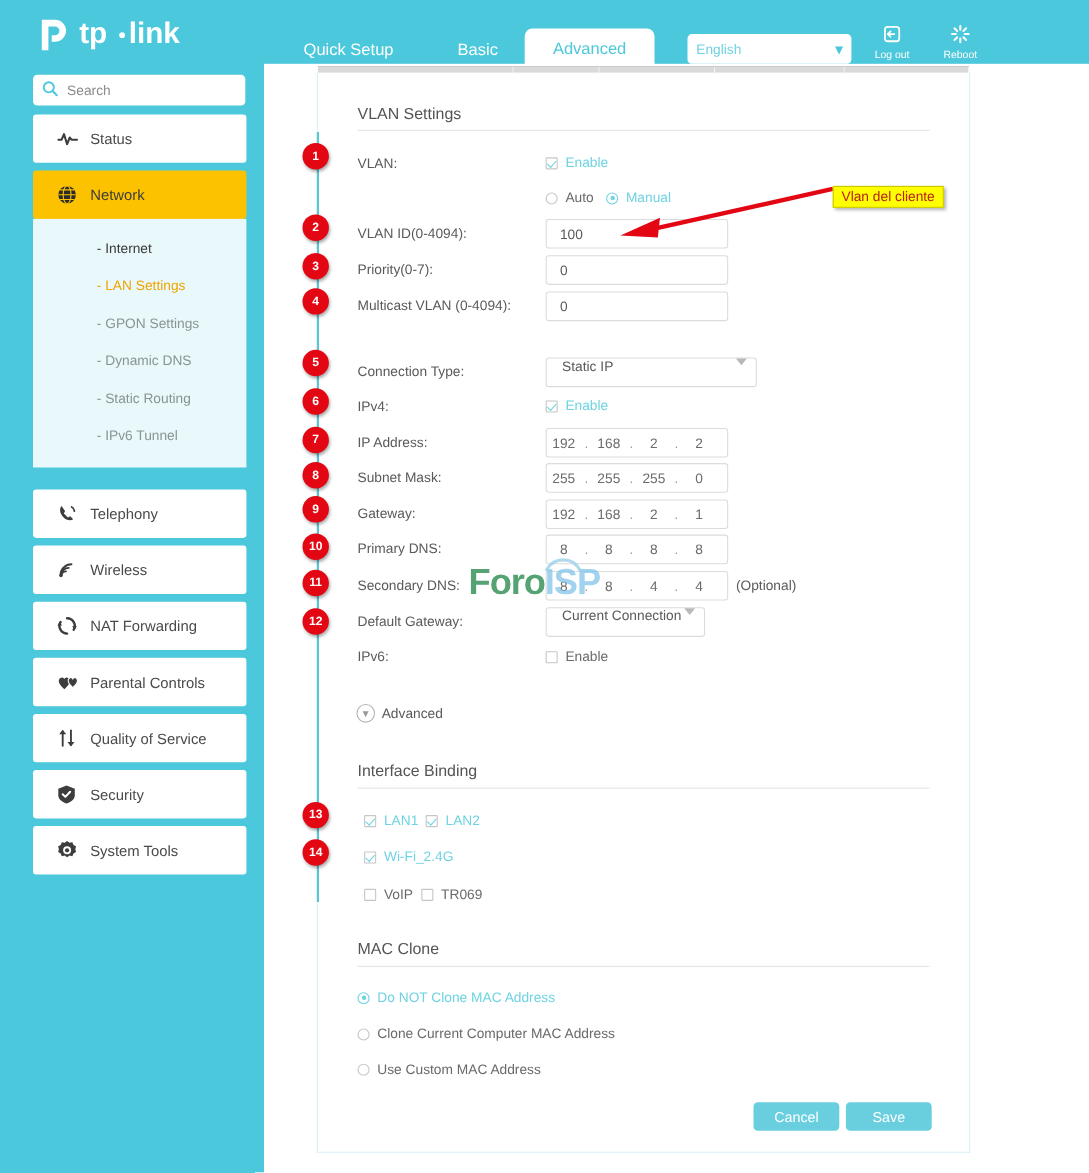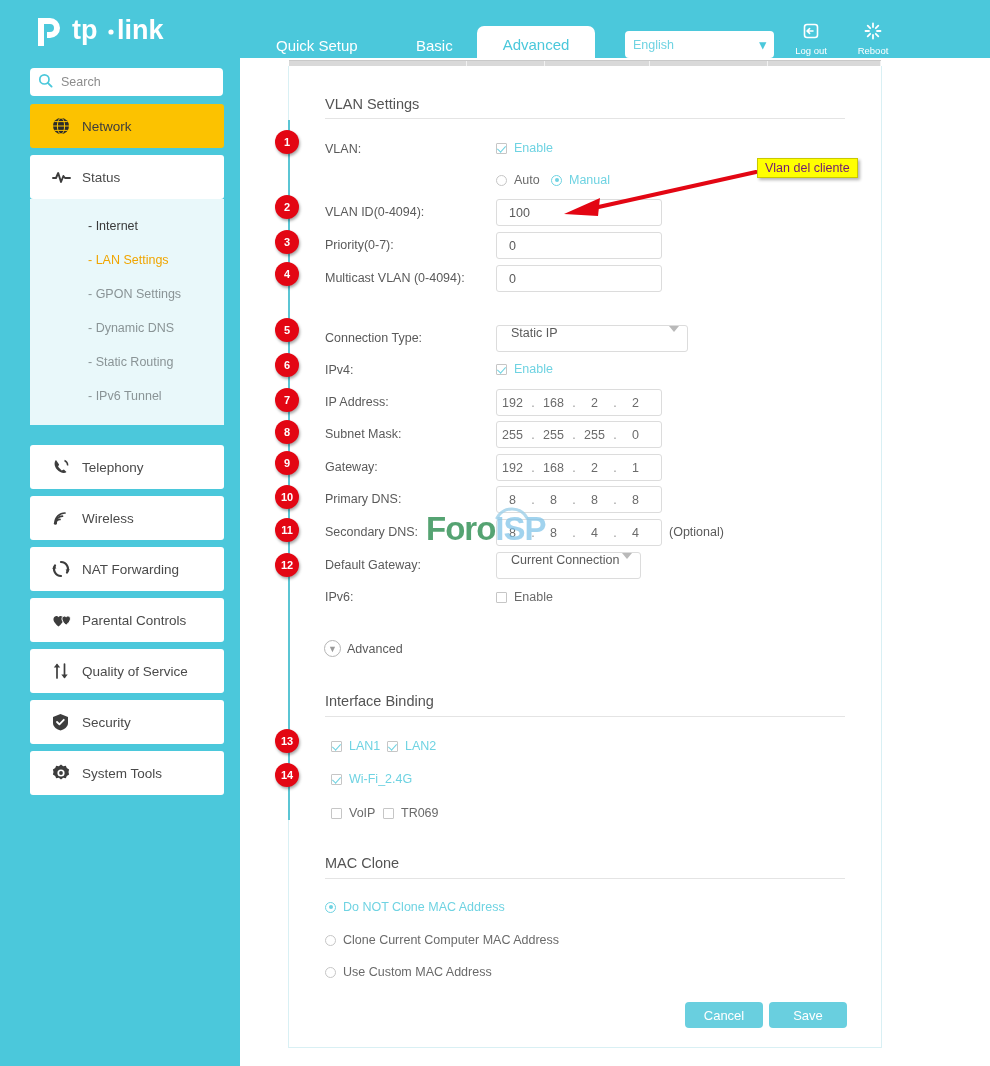--- a/index.html
+++ b/index.html
@@ -191,23 +191,23 @@
     position:absolute; left:288px; top:120px; width:2px; height:700px;
     background:#5bc5d4;
   }
   .badge {
     position:absolute; width:24px; height:24px; border-radius:50%;
     background:#e30613; color:#ffffff; font-size:11px; font-weight:bold;
     display:flex; align-items:center; justify-content:center;
     box-shadow:1px 2px 3px rgba(0,0,0,.35);
   }
   #callout {
-    position:absolute; left:757px; top:158px; padding:2px 7px;
+    position:absolute; left:757px; top:169px; padding:2px 7px;
     background:#ffff00; border:1px solid #c9c900;
-    color:#701a75; font-size:12.5px; white-space:nowrap;
+    color:#b91c1c; font-size:12.5px; white-space:nowrap;
     box-shadow:2px 2px 3px rgba(0,0,0,.3);
   }
   #arrow-svg { position:absolute; left:560px; top:168px; pointer-events:none; }
 
   
   #wmark {
     position:absolute; left:426px; top:510px; font-size:33px; font-weight:bold;
     letter-spacing:-1px; opacity:.72; pointer-events:none;
   }
   #wmark .g { color:#15803d; }
@@ -273,42 +273,42 @@
     <svg width="15" height="15" viewBox="0 0 15 15">
       <circle cx="6.4" cy="6.4" r="4.6" fill="none" stroke="#4bc8db" stroke-width="1.7"></circle>
       <line x1="9.8" y1="9.8" x2="13.6" y2="13.6" stroke="#4bc8db" stroke-width="1.9" stroke-linecap="round"></line>
     </svg>
   </span>
   <input type="text" placeholder="Search" style="">
 </div>
 
 <div id="sidemenu">
 
+  <div class="menu-item">
+    <span class="mi-icon">
+      <svg width="19" height="14" viewBox="0 0 19 14">
+          <path d="M1 8 h3 l2.2-5 2.8 9 2.4-6 1.6 2 h5" fill="none" stroke="#3d3d3d" stroke-width="1.9" stroke-linecap="round" stroke-linejoin="round"></path>
+        </svg>
+    </span>
+    <span>Status</span>
+  </div>
+
   <div class="menu-item selected">
     <span class="mi-icon">
       <svg width="18" height="18" viewBox="0 0 18 18">
         <circle cx="9" cy="9" r="8" fill="#2b2b2b"></circle>
         <g stroke="#fcc200" stroke-width="1" fill="none">
           <ellipse cx="9" cy="9" rx="3.6" ry="8"></ellipse>
             <line x1="1" y1="9" x2="17" y2="9"></line>
           <line x1="2.4" y1="4.6" x2="15.6" y2="4.6"></line>
             <line x1="2.4" y1="13.4" x2="15.6" y2="13.4"></line>
         </g>
       </svg>
     </span>
     <span>Network</span>
-  </div>
-
-  <div class="menu-item">
-    <span class="mi-icon">
-      <svg width="19" height="14" viewBox="0 0 19 14">
-          <path d="M1 8 h3 l2.2-5 2.8 9 2.4-6 1.6 2 h5" fill="none" stroke="#3d3d3d" stroke-width="1.9" stroke-linecap="round" stroke-linejoin="round"></path>
-        </svg>
-    </span>
-    <span>Status</span>
   </div>
 
   <div class="submenu">
     <div class="sub-item dark">- Internet</div>
     <div class="sub-item active">- LAN Settings</div>
     <div class="sub-item">- GPON Settings</div>
     <div class="sub-item">- Dynamic DNS</div>
     <div class="sub-item">- Static Routing</div>
     <div class="sub-item">- IPv6 Tunnel</div>
   </div>

